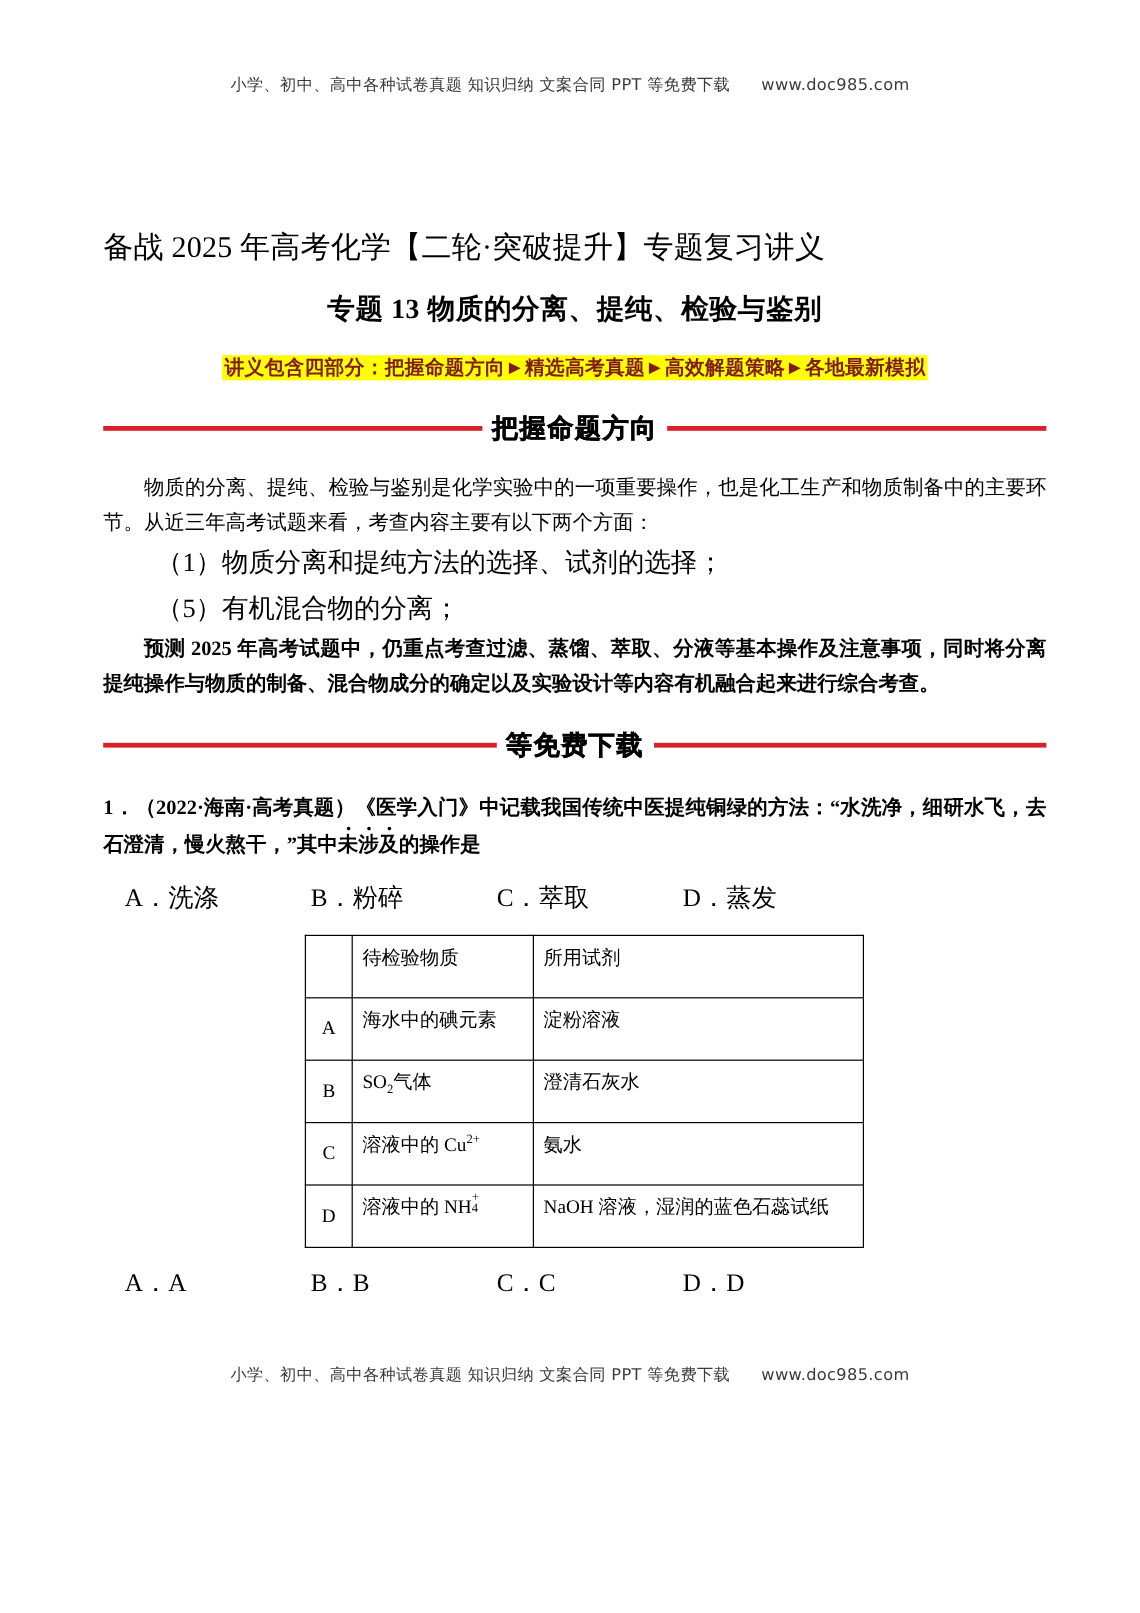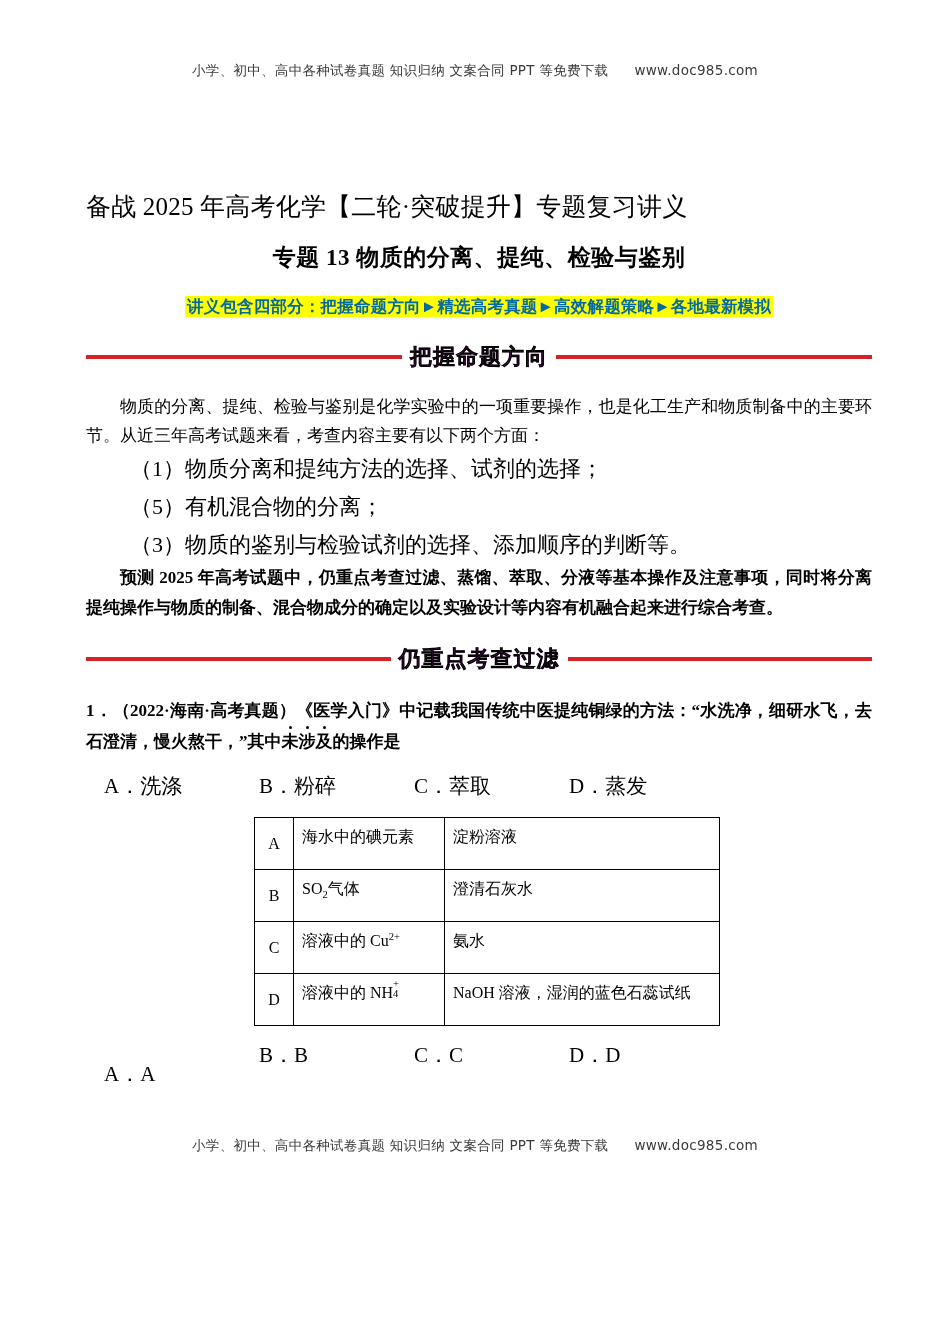--- a/index.html
+++ b/index.html
@@ -77,21 +77,21 @@
     text-align: center;
     letter-spacing: 0.5px;
   }
 
   .highlight-line {
     margin: 22px 0 0 0;
     text-align: center;
   }
   .highlight-line .hl {
     background: #ffff00;
-    color: #0369a1;
+    color: #7f1d1d;
     font-weight: bold;
     font-size: 16.5px;
     padding: 1px 2px;
     letter-spacing: 0.2px;
     line-height: 1.5;
   }
 
   
   .section-banner {
     position: relative;
@@ -112,21 +112,21 @@
   }
   .section-banner .banner-text {
     position: relative;
     z-index: 2;
     background: #ffffff;
     padding: 0 8px;
     font-family: "DejaVu Sans", "Liberation Sans", sans-serif;
     font-weight: bold;
     font-size: 22px;
     letter-spacing: 1px;
-    color: #701a75;
+    color: #000000;
     -webkit-text-stroke: 0.4px #000;
   }
 
   
   p.body-para {
     margin: 14px 0 0 0;
     font-size: 17px;
     line-height: 1.72;
     text-align: justify;
     text-indent: 2em;
@@ -181,21 +181,21 @@
     font-size: 21px;
     line-height: 1.7;
     display: flex;
   }
   .options .opt {
     display: inline-block;
   }
   .options.q1 .opt { width: 155px; }
   .options.q1 .opt:first-child { padding-left: 18px; }
   .options.q2 .opt { width: 155px; }
-  .options.q2 .opt:first-child { padding-left: 18px; margin-top: 19px; }
+  .options.q2 .opt:first-child { padding-left: 18px; }
 
   sub, sup {
     font-size: 0.66em;
     line-height: 0;
   }
   sup { vertical-align: super; }
   sub { vertical-align: sub; }
   .nh4plus {
     position: relative;
     display: inline-block;
@@ -262,42 +262,46 @@
     </div>
 
     <div class="section-banner">
       <div class="rule"></div>
       <span class="banner-text">把握命题方向</span>
     </div>
 
     <p class="body-para">物质的分离、提纯、检验与鉴别是化学实验中的一项重要操作，也是化工生产和物质制备中的主要环节。从近三年高考试题来看，考查内容主要有以下两个方面：</p>
     <p class="list-item">（1）物质分离和提纯方法的选择、试剂的选择；</p>
     <p class="list-item">（5）有机混合物的分离；</p>
-    <p class="list-item">（3）物质的鉴别与检验试剂的选择、添加顺序的判断等。</p>
     <p class="bold-para">预测 2025 年高考试题中，仍重点考查过滤、蒸馏、萃取、分液等基本操作及注意事项，同时将分离提纯操作与物质的制备、混合物成分的确定以及实验设计等内容有机融合起来进行综合考查。</p>
 
     <div class="section-banner">
       <div class="rule"></div>
-      <span class="banner-text">仍重点考查过滤</span>
+      <span class="banner-text">等免费下载</span>
     </div>
 
     <div class="question">
       <span class="qstem"><span class="q-num">1．</span><span>（2022·海南·高考真题）</span><span>《医学入门》中记载我国传统中医提纯铜绿的方法：“水洗净，细研水飞，去石澄清，慢火熬干，”其中</span><span><span class="emph-dot">未</span><span class="emph-dot">涉</span><span class="emph-dot">及</span></span><span>的操作是</span></span>
     </div>
     <div class="options q1">
       <span class="opt"><span>A．</span><span>洗涤</span></span>
       <span class="opt"><span>B．</span><span>粉碎</span></span>
       <span class="opt"><span>C．</span><span>萃取</span></span>
       <span class="opt"><span>D．</span><span>蒸发</span></span>
     </div>
 
 
     <table class="q2-table">
       <tbody>
         <tr>
+          <td class="c-label"></td>
+          <td class="c-subject">待检验物质</td>
+          <td class="c-reagent">所用试剂</td>
+        </tr>
+        <tr>
           <td class="c-label">A</td>
           <td class="c-subject">海水中的碘元素</td>
           <td class="c-reagent">淀粉溶液</td>
         </tr>
         <tr>
           <td class="c-label">B</td>
           <td class="c-subject"><span>SO</span><sub>2</sub><span>气体</span></td>
           <td class="c-reagent">澄清石灰水</td>
         </tr>
         <tr>

